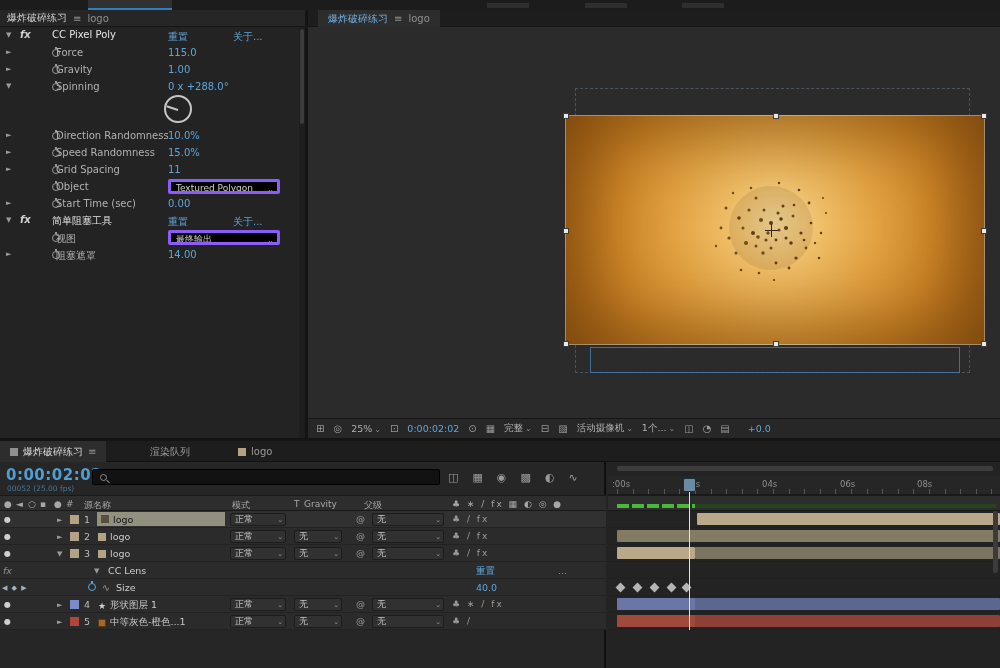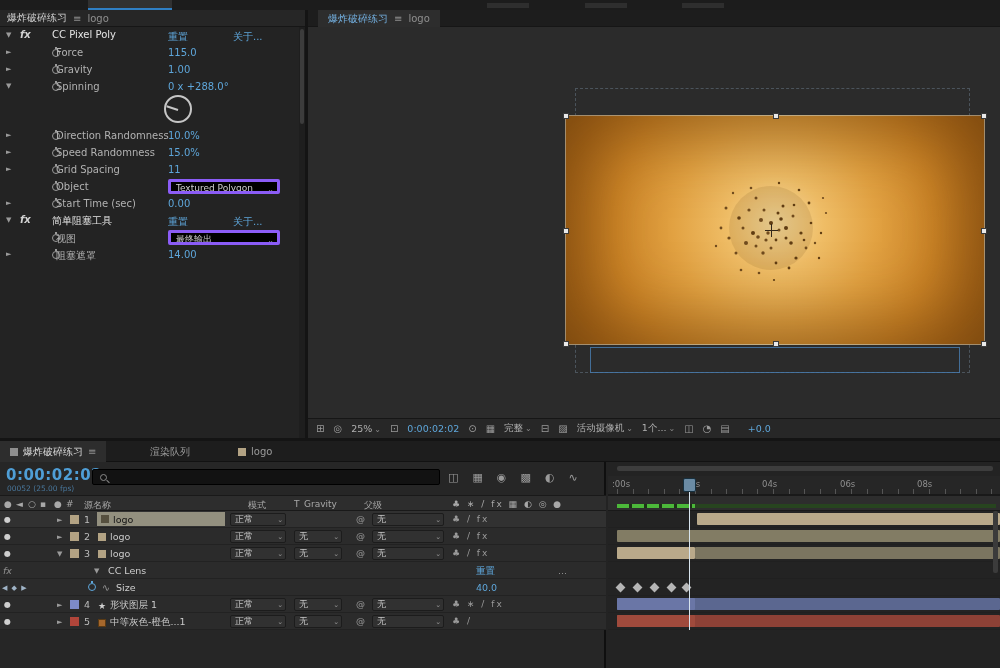--- a/index.html
+++ b/index.html
@@ -369,21 +369,21 @@
       </div>
 
       <div class="tl-cols">
         <span style="left:4px">●</span>
         <span style="left:16px">◄</span>
         <span style="left:28px">○</span>
         <span style="left:40px">▪</span>
         <span style="left:54px">●</span>
         <span style="left:66px">#</span>
         <span style="left:84px">源名称</span>
-        <span style="left:248px">模式</span>
+        <span style="left:232px">模式</span>
         <span style="left:294px">T</span>
         <span style="left:304px">Gravity</span>
         <span style="left:364px">父级</span>
         <span style="left:452px;letter-spacing:2px">♣ ∗ / fx ▦ ◐ ◎ ●</span>
       </div>
 
       <div class="tlrow sel" style="top:49px">
         <span class="r-eye">●</span>
         <span class="r-tw">►</span>
         <span class="r-swatch" style="background:#b3a384"></span>

